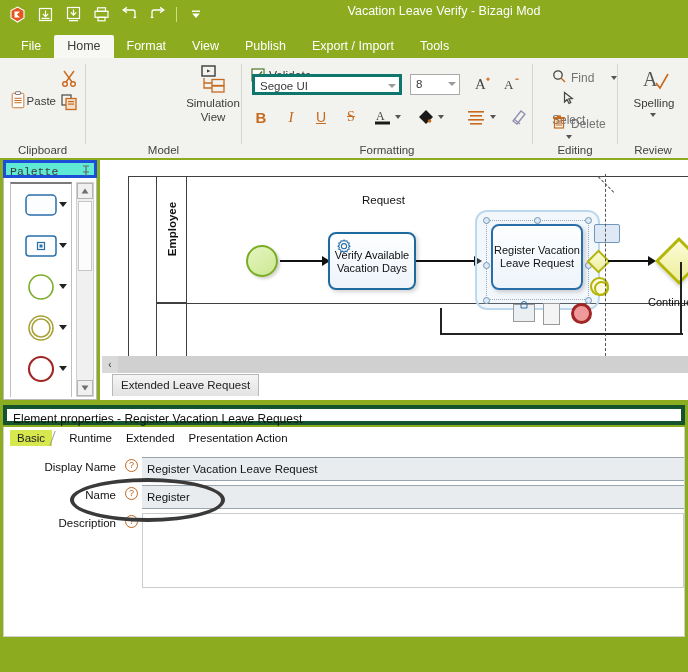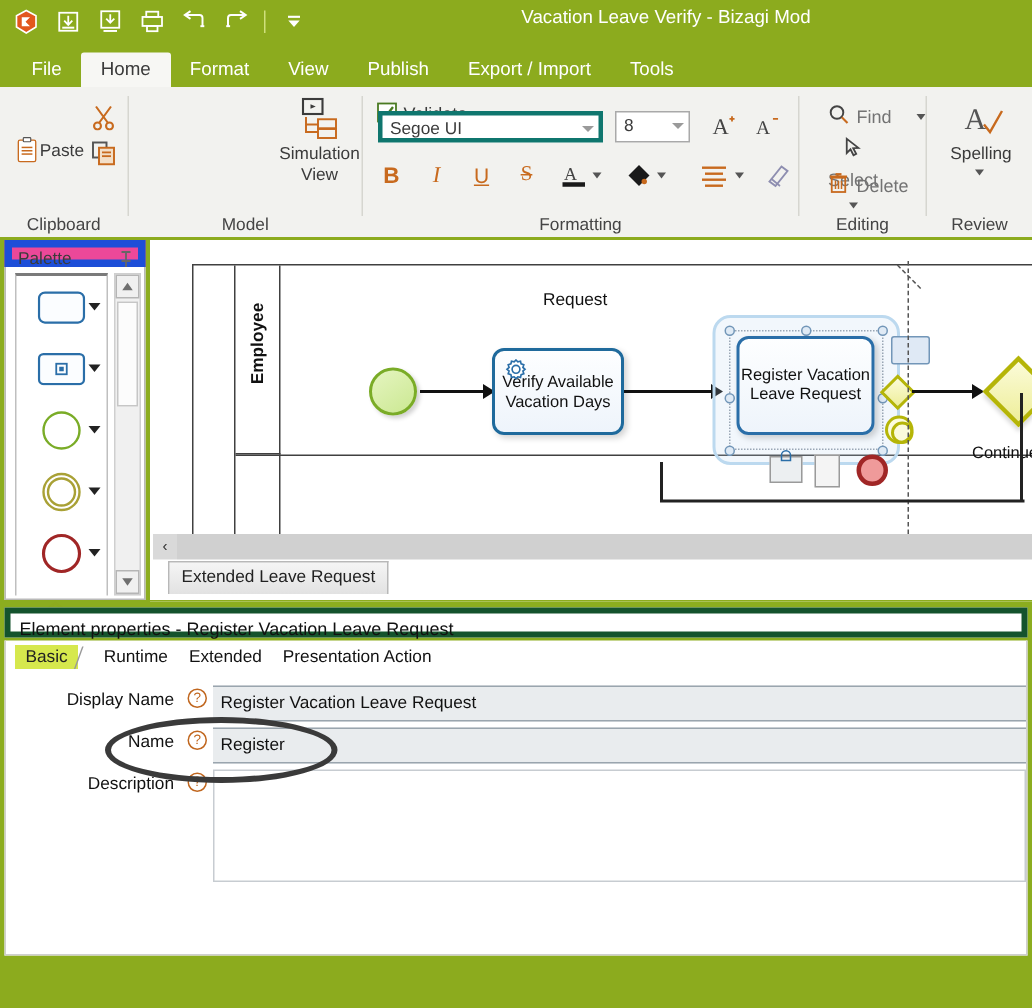--- a/index.html
+++ b/index.html
@@ -106,22 +106,22 @@
   
   .spell-btn {
     position: absolute; left: 625px; top: 8px; width: 58px;
     display: flex; flex-direction: column; align-items: center; cursor: pointer;
   }
   .spell-label { font-size: 11.5px; color: #3b3b3b; margin-top: 1px; }
 
   
   .palette-hdr {
     position: absolute; left: 3px; top: 160px; width: 94px; height: 18px;
-    background: #ec4899; border: 5px solid #1d4ed8; font-size: 11.5px;
-    color: #3b3b3b; padding: 1px 4px; line-height: 15px;
+    background: #5eead4; border: 3px solid #1d4ed8; font-size: 11.5px;
+    color: #3b3b3b; padding: 1px 4px; line-height: 15px; font-family: Liberation Mono, monospace;
   }
   .pin-ico { position: absolute; right: 3px; top: 2px; cursor: pointer; }
   .palette-body {
     position: absolute; left: 3px; top: 178px; width: 94px; height: 222px;
     background: #ffffff; border-left: 1px solid #b9b9b9; border-right: 1px solid #b9b9b9;
     border-bottom: 1px solid #b9b9b9;
   }
   .pal-list {
     position: absolute; left: 6px; top: 4px; width: 62px; height: 215px;
     border-left: 1px solid #bfbfbf; border-right: 1px solid #bfbfbf; border-top: 2px solid #7a7a7a;

